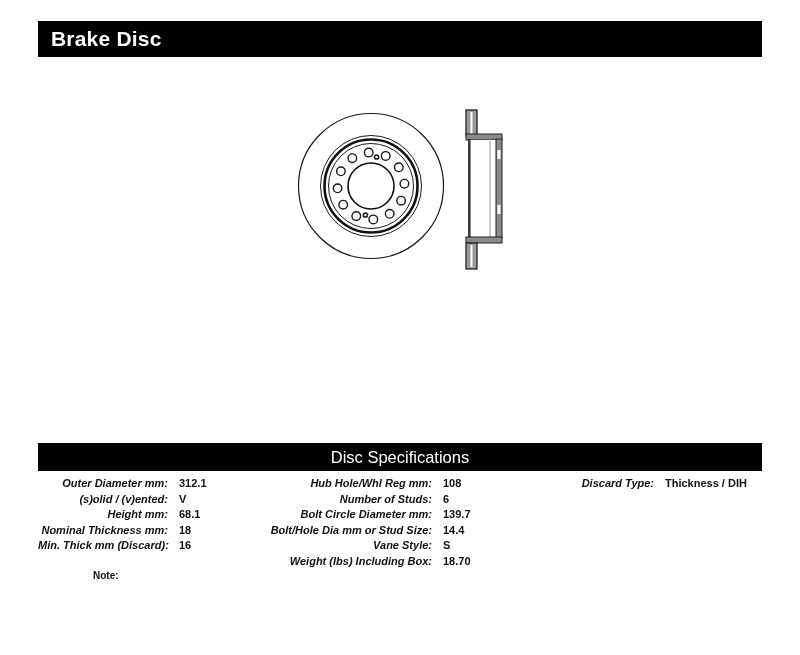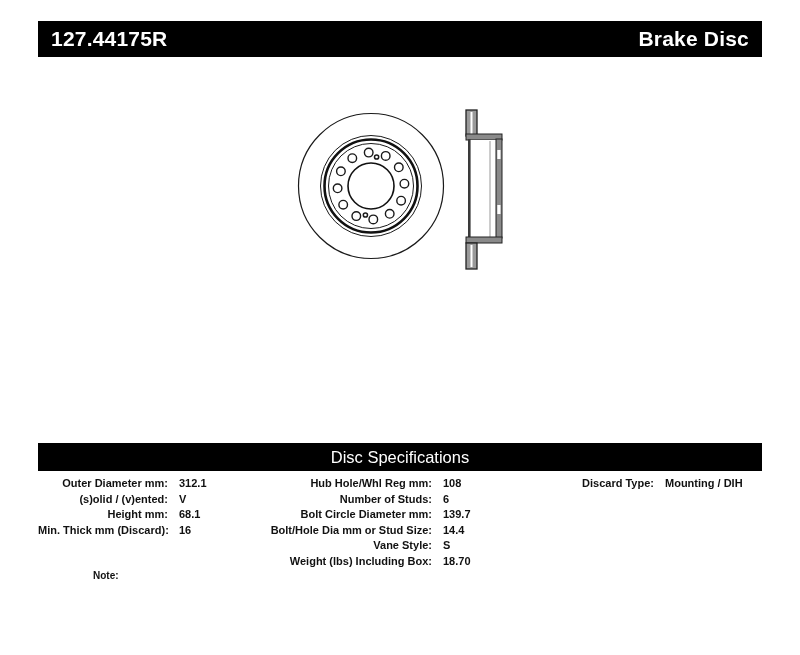--- a/index.html
+++ b/index.html
@@ -57,20 +57,21 @@
     white-space: nowrap;
   }
   .spec-row {
     display: flex;
     line-height: 15.5px;
     height: 15.5px;
   }
   .spec-label {
     display: inline-block;
     text-align: right;
+    font-style: italic;
   }
   .spec-value {
     display: inline-block;
     text-align: center;
     margin-left: 11px;
   }
   .col-left  { left: 38px; }
   .col-left  .spec-label { width: 130px; }
   .col-mid   { left: 244px; }
   .col-mid   .spec-label { width: 188px; }
@@ -83,21 +84,20 @@
     font-size: 10px;
     font-weight: bold;
   }
 </style>
 </head>
 <body>
 
 <div class="page">
 
   <div class="black-bar header-bar">
-    <span>127.44175R</span>
     <span>Brake Disc</span>
   </div>
 
   <svg class="drawing-svg" viewBox="0 0 800 655">
 
     <g fill="none" stroke="#1a1a1a">
       <circle cx="371" cy="186" r="72.5" stroke-width="1.2"></circle>
       <circle cx="371" cy="186" r="50.5" stroke-width="1"></circle>
       <circle cx="371" cy="186" r="46.5" stroke-width="2.6" stroke="#111"></circle>
       <circle cx="371" cy="186" r="42.5" stroke-width="1"></circle>
@@ -160,20 +160,24 @@
     </div>
     <div class="spec-row">
       <span class="spec-label">(s)olid / (v)ented:</span>
       <span class="spec-value">V</span>
     </div>
     <div class="spec-row">
       <span class="spec-label">Height mm:</span>
       <span class="spec-value">68.1</span>
     </div>
     <div class="spec-row">
+      <span class="spec-label">Nominal Thickness mm:</span>
+      <span class="spec-value">18</span>
+    </div>
+    <div class="spec-row">
       <span class="spec-label">Min. Thick mm (Discard):</span>
       <span class="spec-value">16</span>
     </div>
   </div>
 
   <div class="spec-col col-mid">
     <div class="spec-row">
       <span class="spec-label">Hub Hole/Whl Reg mm:</span>
       <span class="spec-value">108</span>
     </div>
@@ -195,19 +199,19 @@
     </div>
     <div class="spec-row">
       <span class="spec-label">Weight (lbs) Including Box:</span>
       <span class="spec-value">18.70</span>
     </div>
   </div>
 
   <div class="spec-col col-right">
     <div class="spec-row">
       <span class="spec-label">Discard Type:</span>
-      <span class="spec-value">Mounting / DIH</span>
+      <span class="spec-value">Thickness / DIH</span>
     </div>
   </div>
 
   <div class="note">Note:</div>
 
 </div>
 
 </body></html>

